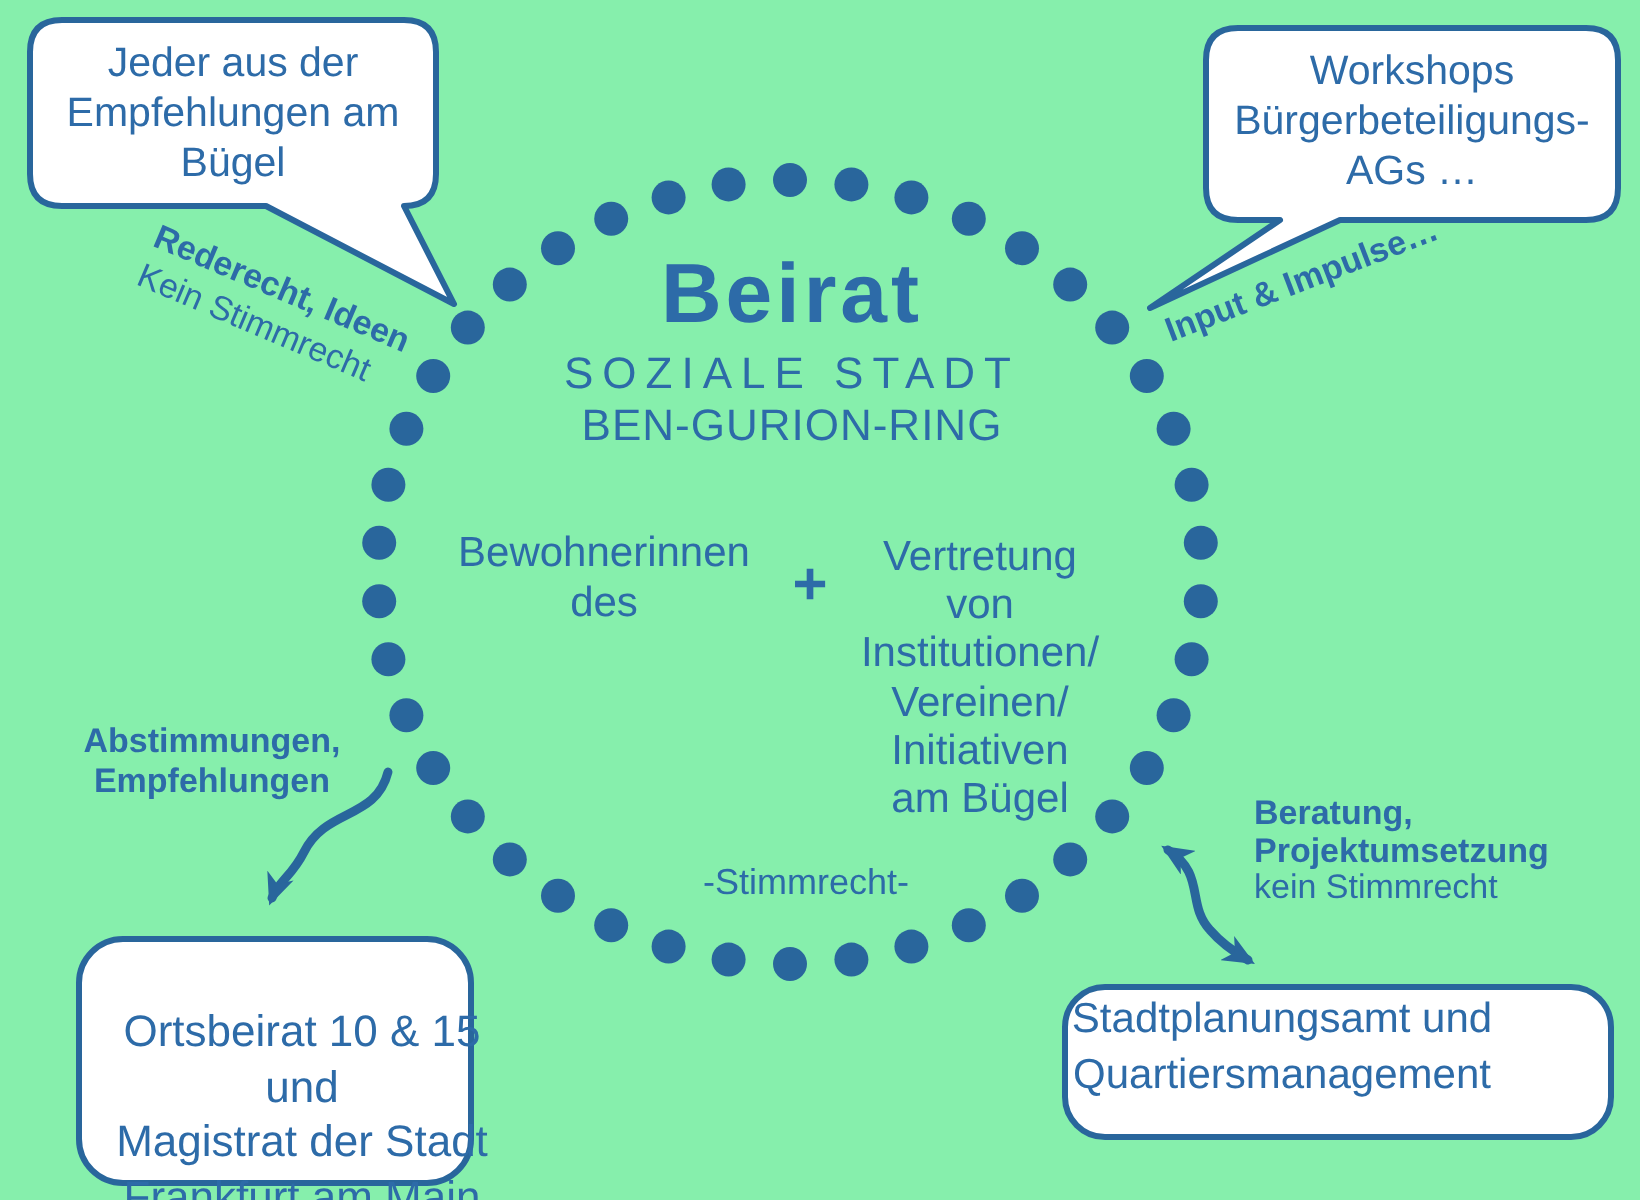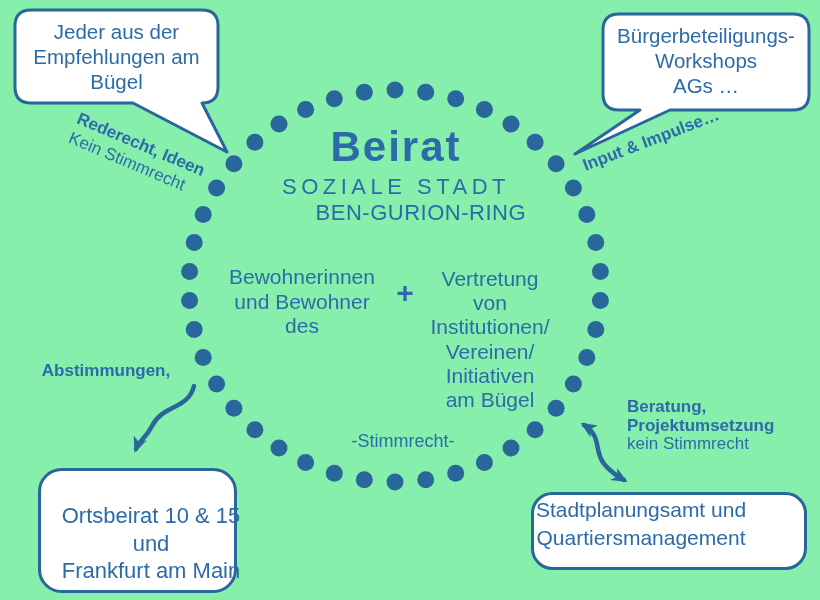--- a/index.html
+++ b/index.html
@@ -21,21 +21,21 @@
   .txt { position: absolute; text-align: center; }
   .line { white-space: nowrap; }
 
   .bubble-tl-text { left: 15px; top: 19px; width: 203px; font-size: 20.5px; line-height: 25px; }
   .bubble-tr-text { left: 603px; top: 23px; width: 206px; font-size: 20.5px; line-height: 25px; }
   .box-bl-text { left: 38px; top: 502px; width: 226px; font-size: 22px; line-height: 27.5px; }
   .box-br-text { left: 531px; top: 496px; width: 220px; font-size: 21px; line-height: 28px; }
 
   .circle-title { left: 286px; top: 123px; width: 220px; font-size: 42px; font-weight: bold; letter-spacing: 2px; }
   .circle-sub1 { left: 266px; top: 174px; width: 260px; font-size: 22px; letter-spacing: 4.5px; }
-  .circle-sub2 { left: 266px; top: 200px; width: 260px; font-size: 22px; letter-spacing: 0.5px; text-align: right; }
+  .circle-sub2 { left: 266px; top: 200px; width: 260px; font-size: 22px; letter-spacing: 0.5px; }
   .member-left { left: 212px; top: 265px; width: 180px; font-size: 21px; line-height: 24.5px; }
   .plus-sign { left: 389px; top: 276px; width: 32px; font-size: 30px; font-weight: bold; }
   .member-right { left: 409px; top: 267px; width: 162px; font-size: 21px; line-height: 24.2px; }
   .voting-label { left: 323px; top: 431px; width: 160px; font-size: 18px; }
 
   .lbl-tl {
     left: 82px; top: 108px; text-align: left;
     font-size: 17px; line-height: 21px;
     transform: rotate(23deg); transform-origin: 0 0;
   }
@@ -119,70 +119,71 @@
     <path class="stroke-accent" stroke-width="4.5" stroke-linecap="round" marker-start="url(#arrow)" marker-end="url(#arrow)" d="M 584,425 C 603,437 593,452 605,465 C 611,472 617,476 624,480"></path>
   </svg>
 
   <div class="txt bubble-tl-text">
     <div class="line">Jeder aus der</div>
     <div class="line">Empfehlungen am</div>
     <div class="line">Bügel</div>
   </div>
 
   <div class="txt bubble-tr-text">
+    <div class="line">Workshops</div>
     <div class="line">Bürgerbeteiligungs-</div>
-    <div class="line">Workshops</div>
     <div class="line">AGs …</div>
   </div>
 
   <div class="txt lbl-tl">
     <div class="line bold-line">Rederecht, Ideen</div>
     <div class="line regular-line">Kein Stimmrecht</div>
   </div>
 
   <div class="txt lbl-tr">
     <div class="line">Input &amp; Impulse…</div>
   </div>
 
   <div class="txt circle-title">Beirat</div>
   <div class="txt circle-sub1">SOZIALE STADT</div>
   <div class="txt circle-sub2">BEN-GURION-RING</div>
 
   <div class="txt member-left">
     <div class="line">Bewohnerinnen</div>
-    <div class="line">und Bewohner</div>
     <div class="line">des</div>
   </div>
 
   <div class="txt plus-sign">+</div>
 
   <div class="txt member-right">
     <div class="line">Vertretung</div>
     <div class="line">von</div>
     <div class="line">Institutionen/</div>
     <div class="line">Vereinen/</div>
     <div class="line">Initiativen</div>
     <div class="line">am Bügel</div>
   </div>
 
   <div class="txt voting-label">-Stimmrecht-</div>
 
   <div class="txt lbl-left">
     <div class="line">Abstimmungen,</div>
+    <div class="line">Empfehlungen</div>
   </div>
 
   <div class="txt lbl-right">
     <div class="line bold-line">Beratung,</div>
     <div class="line bold-line">Projektumsetzung</div>
     <div class="line regular-line">kein Stimmrecht</div>
   </div>
 
   <div class="txt box-bl-text">
     <div class="line">Ortsbeirat 10 &amp; 15</div>
     <div class="line">und</div>
+    <div class="line">Magistrat der Stadt</div>
     <div class="line">Frankfurt am Main</div>
   </div>
 
   <div class="txt box-br-text">
     <div class="line">Stadtplanungsamt und</div>
     <div class="line">Quartiersmanagement</div>
   </div>
 
 </div>
 

